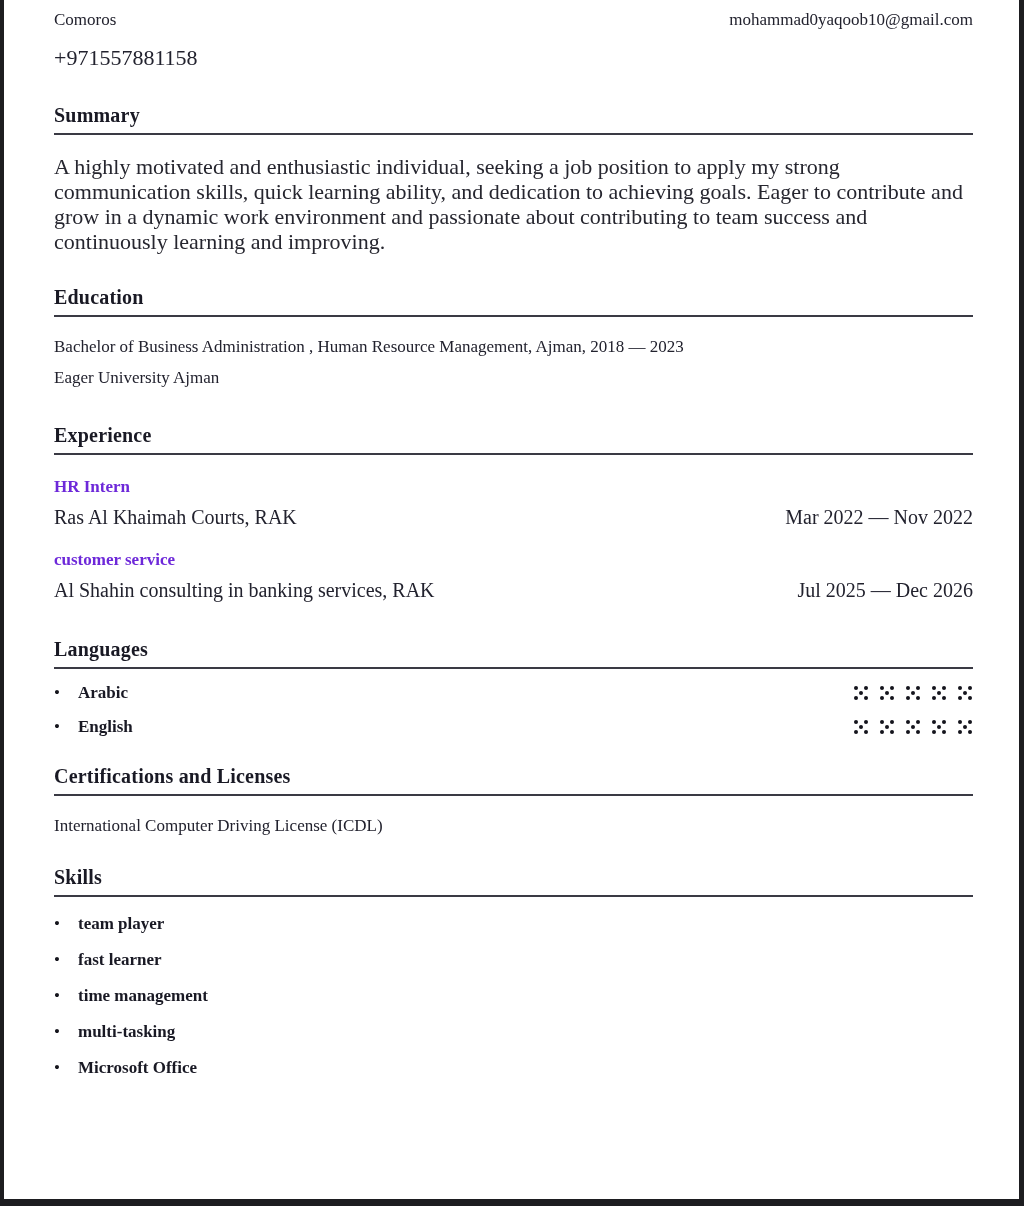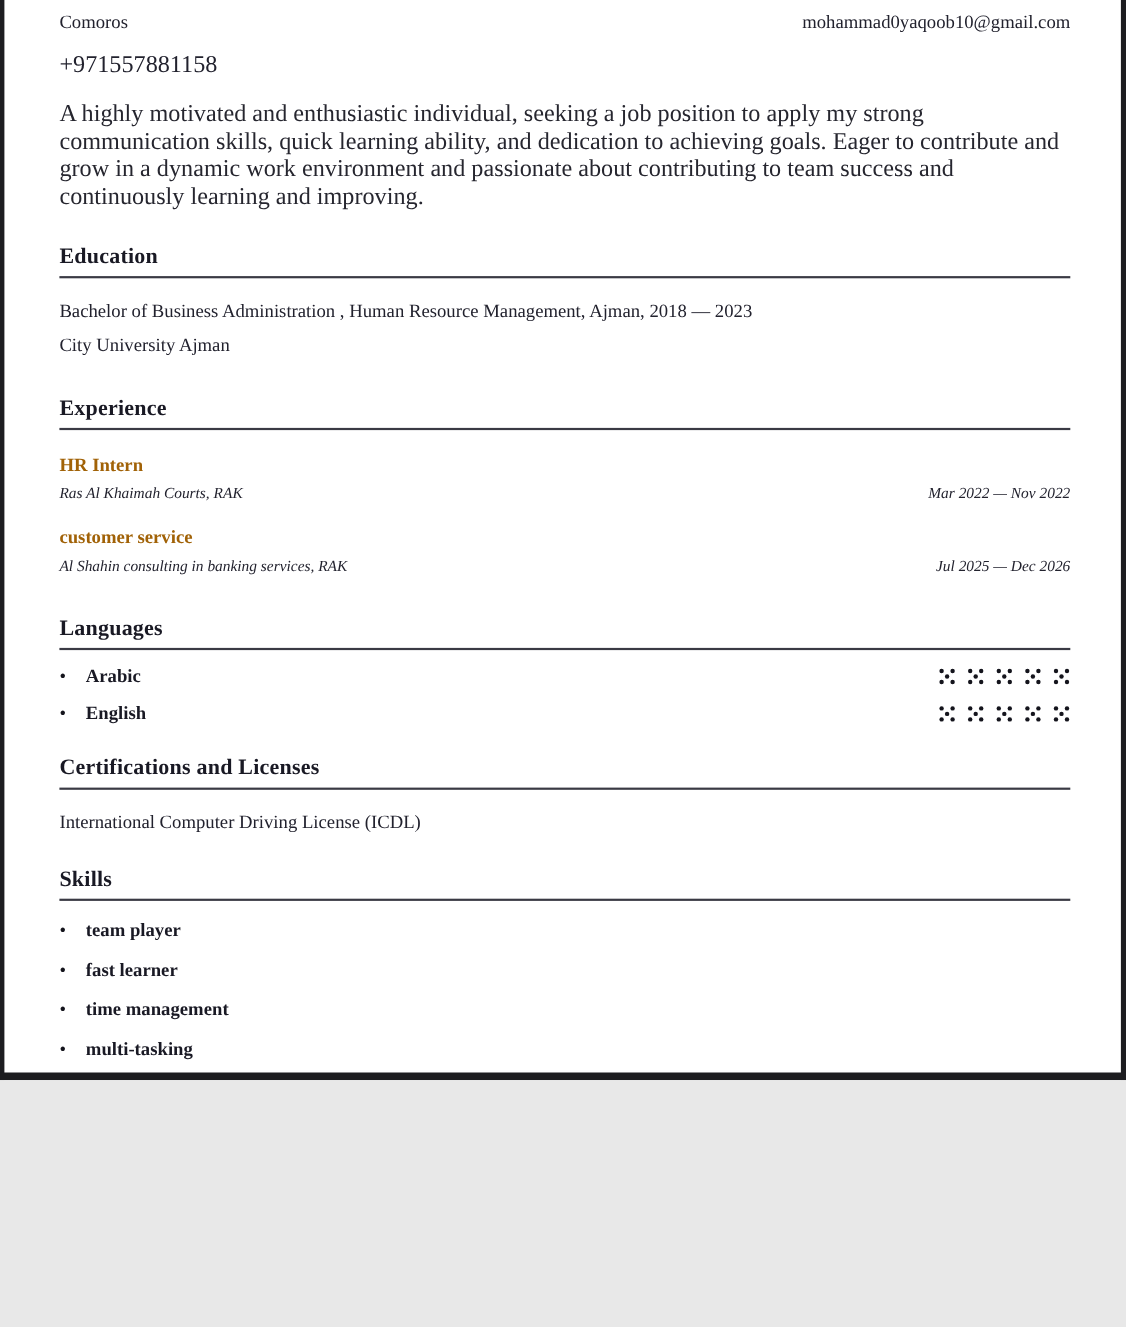--- a/index.html
+++ b/index.html
@@ -1,20 +1,20 @@
 <!DOCTYPE html>
 <html><head>
 <meta charset="utf-8">
 <style>
   * { margin: 0; padding: 0; box-sizing: border-box; }
   html, body { background: #e8e8e8; }
   .page {
     position: relative;
     width: 1024px;
-    height: 982px;
+    height: 1206px;
     margin: 0 auto;
     background: #ffffff;
     font-family: "Liberation Serif", "DejaVu Serif", serif;
     color: #22222e;
     overflow: hidden;
   }
   .edge { position: absolute; background: #1d1d20; }
   .edge-left   { left: 0; top: 0; width: 4px; height: 100%; }
   .edge-right  { right: 0; top: 0; width: 5px; height: 100%; }
   .edge-bottom { left: 0; bottom: 0; width: 100%; height: 7px; }
@@ -53,27 +53,26 @@
     margin-top: 19px;
     font-size: 22px;
     line-height: 25px;
     color: #26262f;
   }
 
   .line { font-size: 17px; margin-top: 20px; }
   .line + .line { margin-top: 11px; }
 
   .xp { margin-top: 22px; }
-  .xp-role { font-size: 17px; font-weight: bold; color: #a16207; }
+  .xp-role { font-size: 17px; font-weight: bold; color: #6d28d9; }
   .xp-row {
     display: flex;
     justify-content: space-between;
     margin-top: 9px;
-    font-size: 14px;
-    font-style: italic;
+    font-size: 20px;
     color: #22222e;
   }
   .xp + .xp { margin-top: 21px; }
 
   .bullet-row {
     display: flex;
     margin-top: 14px;
     font-size: 17px;
   }
   .bullet-row .dot::before {
@@ -124,25 +123,26 @@
   <div class="edge edge-bottom"></div>
 
   <div class="content">
 
     <div class="contact-row">
       <span>Comoros</span>
       <span>mohammad0yaqoob10@gmail.com</span>
     </div>
     <div class="phone">+971557881158</div>
 
+    <h2 class="sec sec-summary">Summary</h2>
     <p class="para">A highly motivated and enthusiastic individual, seeking a job position to apply my strong communication skills, quick learning ability, and dedication to achieving goals. Eager to contribute and grow in a dynamic work environment and passionate about contributing to team success and continuously learning and improving.</p>
 
     <h2 class="sec sec-education">Education</h2>
     <div class="line">Bachelor of Business Administration , Human Resource Management, Ajman, 2018 — 2023</div>
-    <div class="line">City University Ajman</div>
+    <div class="line">Eager University Ajman</div>
 
     <h2 class="sec sec-experience">Experience</h2>
 
     <div class="xp">
       <div class="xp-role">HR Intern</div>
       <div class="xp-row">
         <span>Ras Al Khaimah Courts, RAK</span>
         <span>Mar 2022 — Nov 2022</span>
       </div>
     </div>

